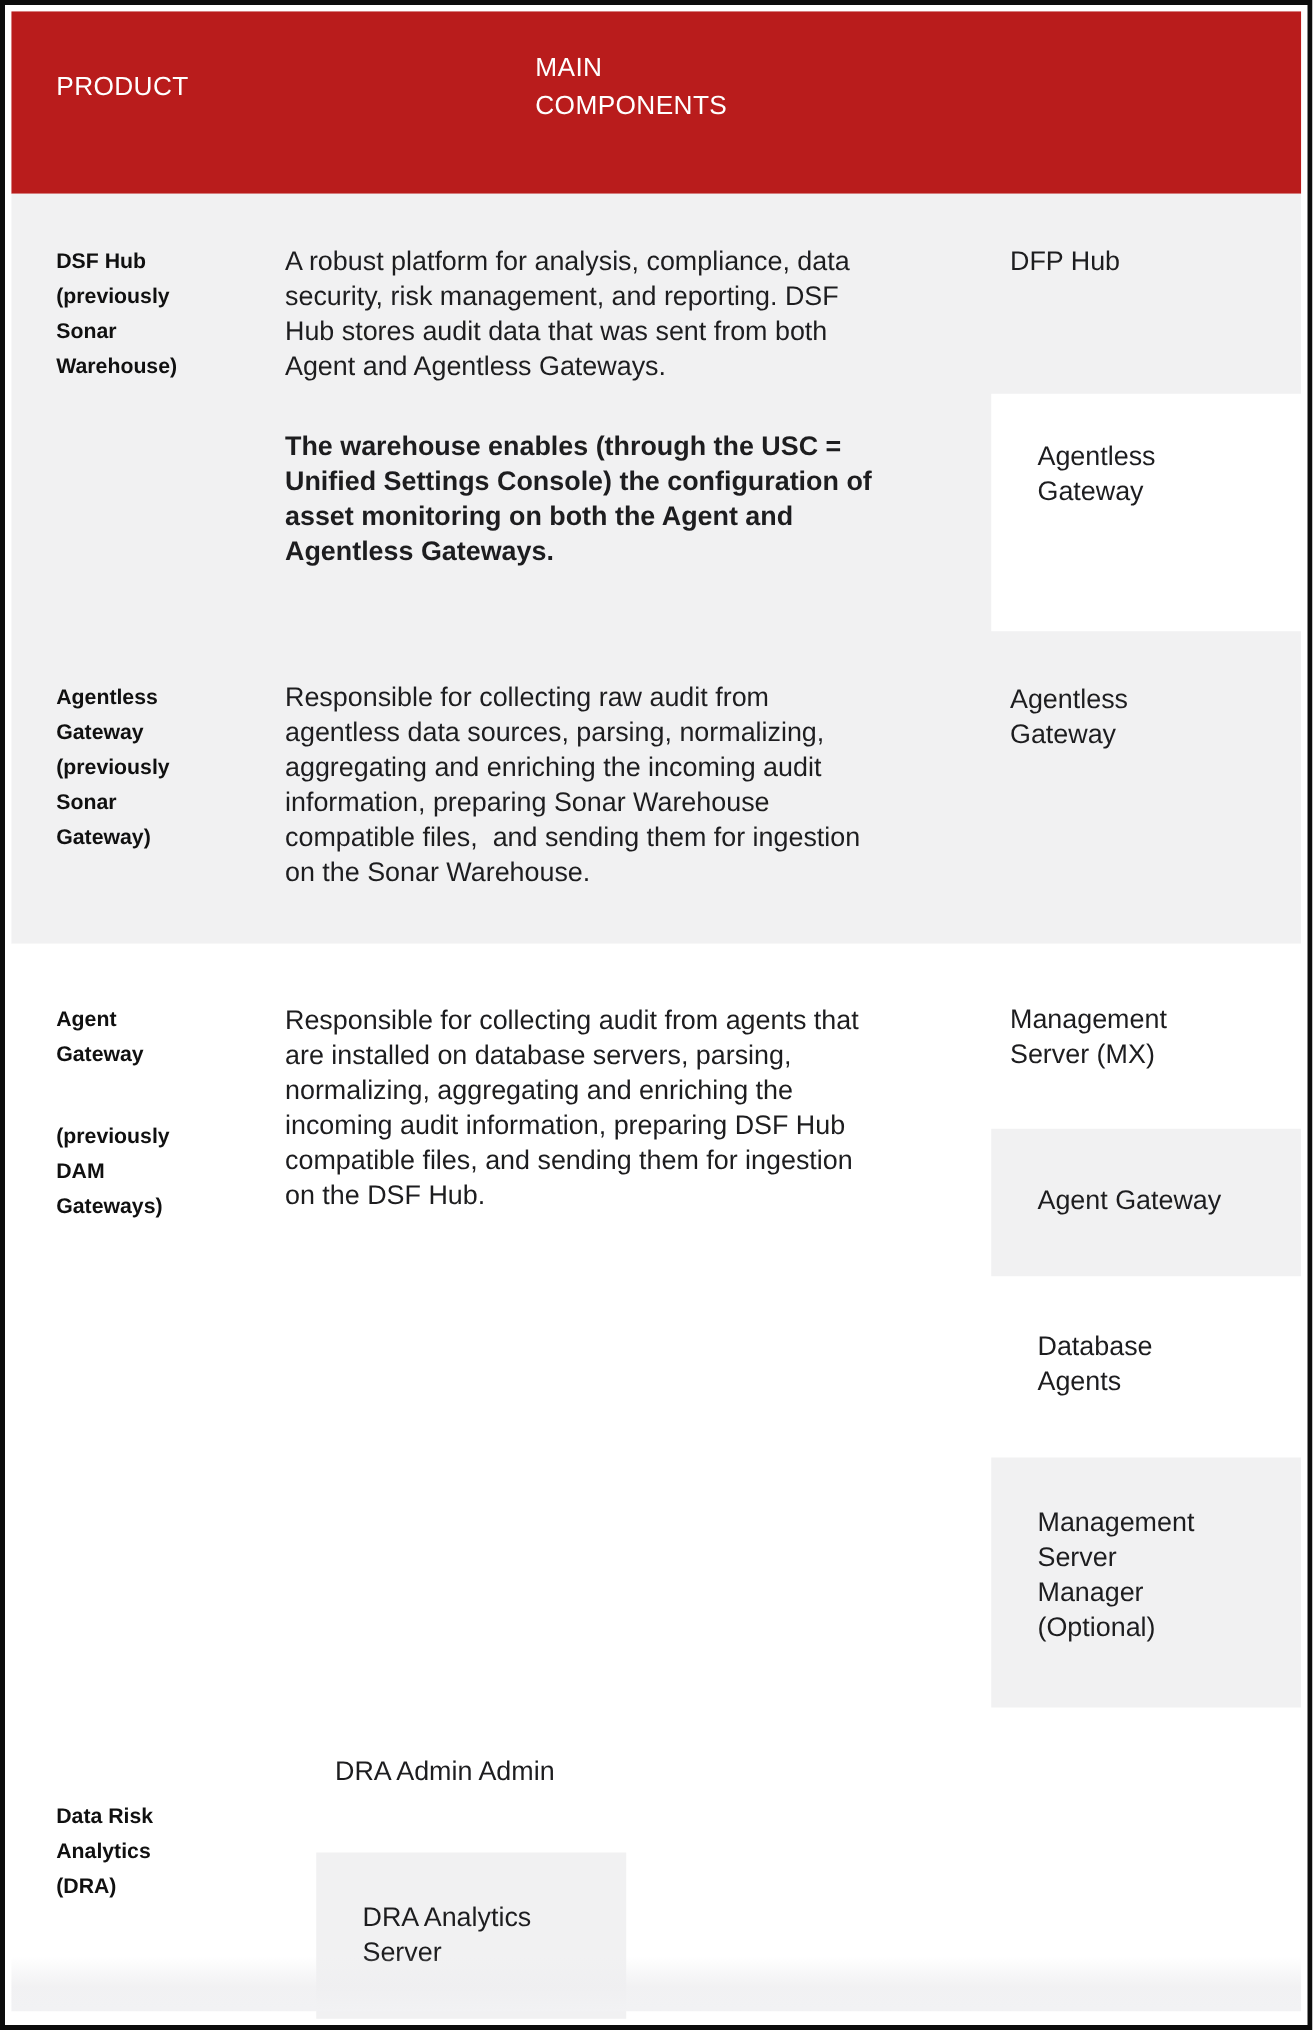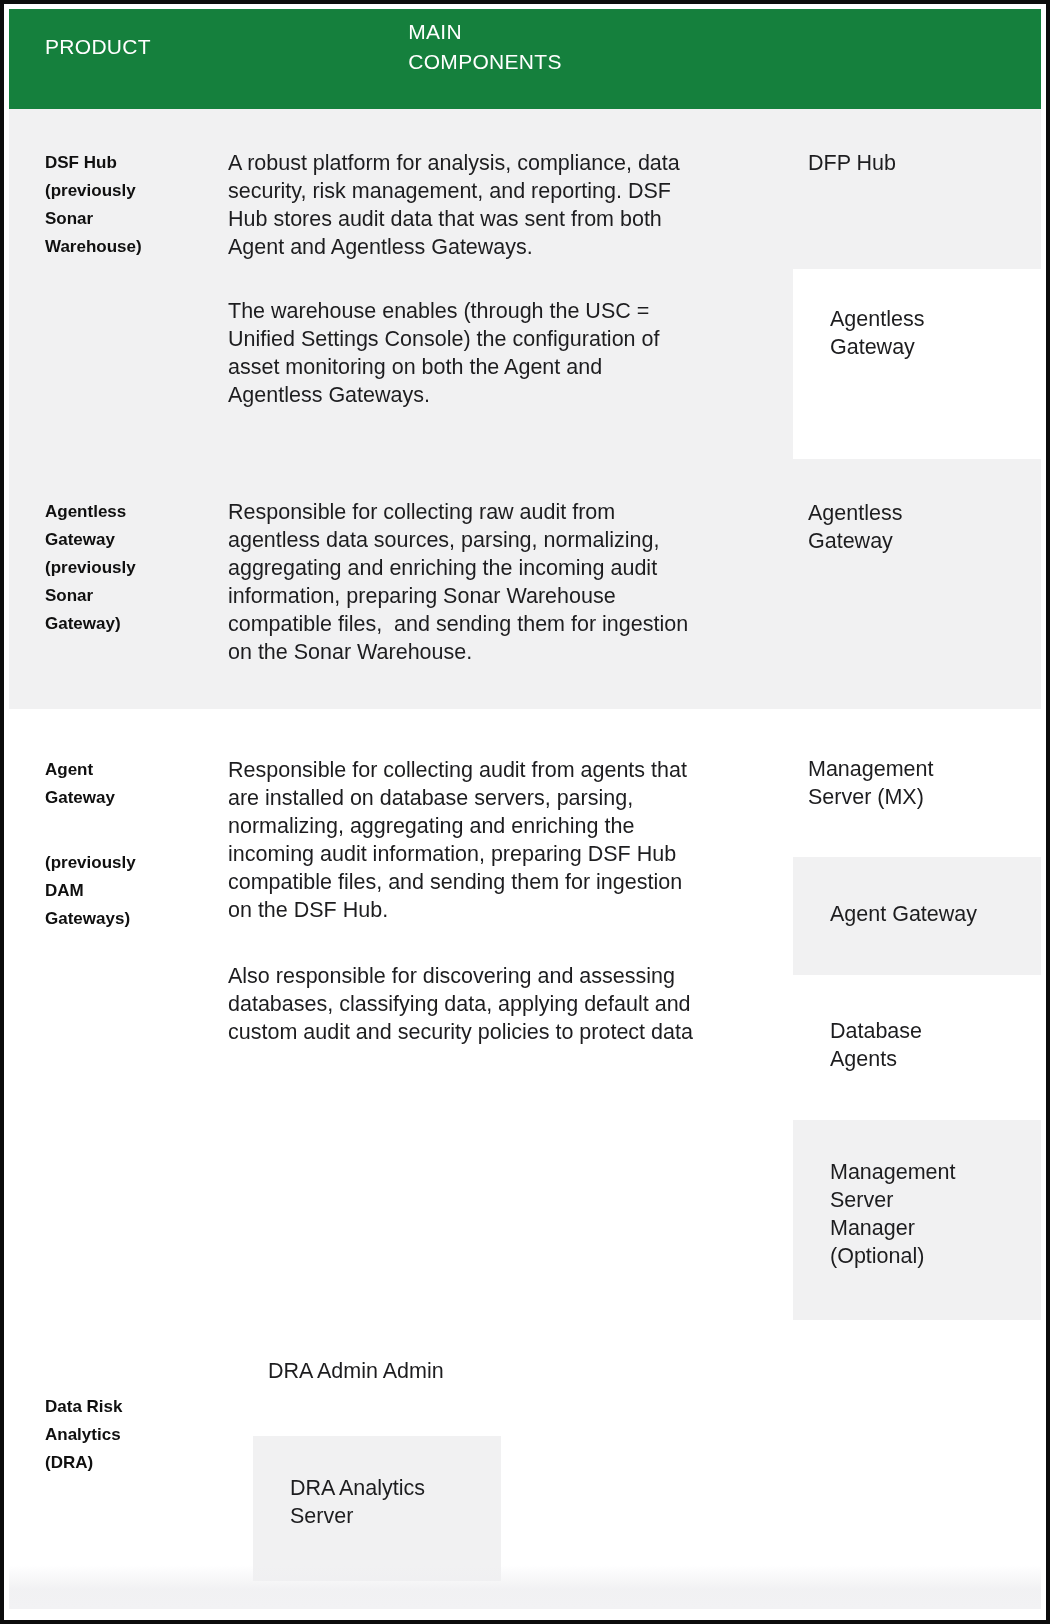--- a/index.html
+++ b/index.html
@@ -18,25 +18,26 @@
   }
   .tbl {
     position: relative;
     width: 1032px;
     height: 1606px;
     background: #ffffff;
     overflow: hidden;
   }
   
   .hdr {
-    height: 100px;
-    background: #15803d;
+    height: 146px;
+    background: #b91c1c;
     display: grid;
     grid-template-columns: 206px 540px 286px;
     color: #ffffff;
+    gap: 20px;
   }
   .hcell {
     display: flex;
     flex-direction: column;
     justify-content: center;
     padding-bottom: 24px;
     font-size: 21px;
     font-weight: 500;
     letter-spacing: 0.3px;
     line-height: 30px;
@@ -85,21 +86,21 @@
     width: 248px;
     padding-left: 37px;
   }
   .box-white { background: #ffffff; }
   .box-gray  { background: #f1f1f2; }
 
   
   .row-a .prod  { padding-top: 40px; }
   .row-a .role  { padding-top: 40px; }
   .row-a .comps { padding-top: 40px; }
-  .row-a .para2 { margin-top: 36px; }
+  .row-a .para2 { margin-top: 36px; font-weight: bold; }
   .row-a .comp-box { margin-top: 92px; height: 190px; padding-top: 36px; }
 
   
   .row-b .prod  { padding-top: 36px; }
   .row-b .role  { padding-top: 36px; }
   .row-b .comps { padding-top: 37px; }
 
   
   .row-c .prod  { padding-top: 47px; }
   .row-c .role  { padding-top: 47px; }
@@ -196,23 +197,20 @@
 DAM
 Gateways)</div>
       </div>
       <div class="cell role">
         <div class="para">Responsible for collecting audit from agents that
 are installed on database servers, parsing,
 normalizing, aggregating and enriching the
 incoming audit information, preparing DSF Hub
 compatible files, and sending them for ingestion
 on the DSF Hub.</div>
-        <div class="para para2">Also responsible for discovering and assessing
-databases, classifying data, applying default and
-custom audit and security policies to protect data</div>
       </div>
       <div class="cell comps">
         <div class="comp-plain">Management
 Server (MX)</div>
         <div class="comp-box box-gray cbox1">Agent Gateway</div>
         <div class="comp-plain cplain2">Database
 Agents</div>
         <div class="comp-box box-gray cbox3">Management
 Server
 Manager

